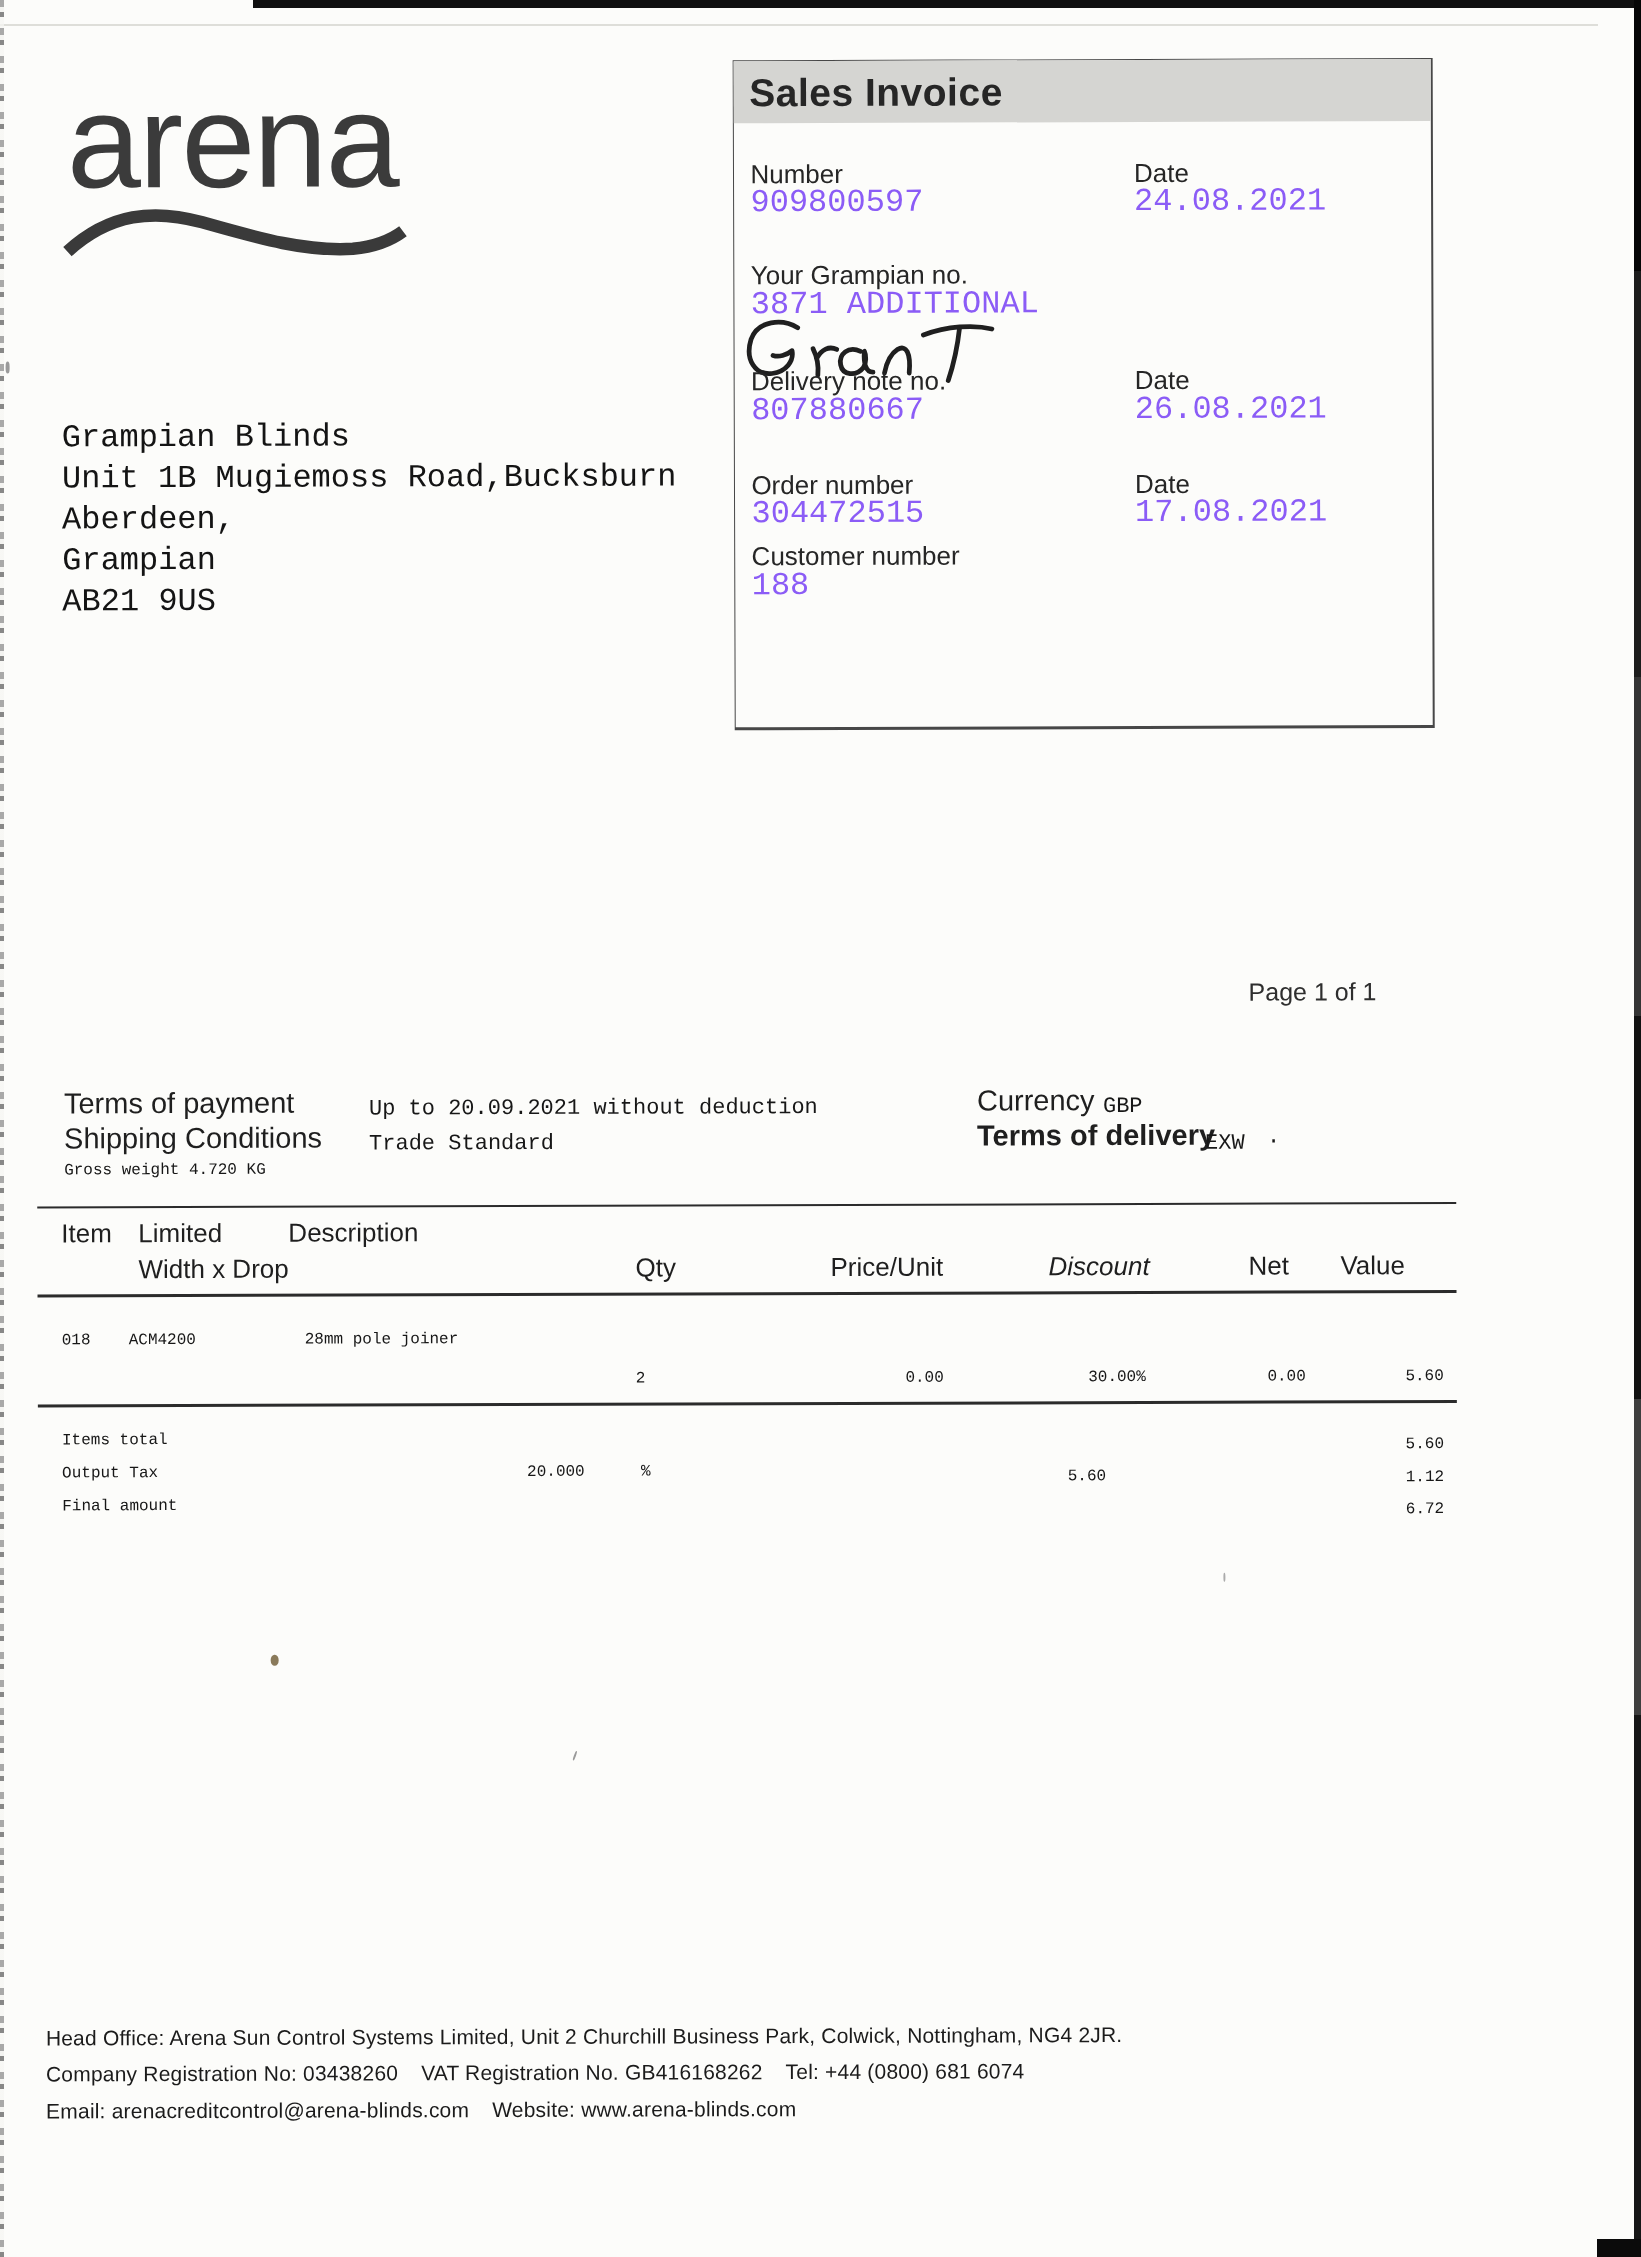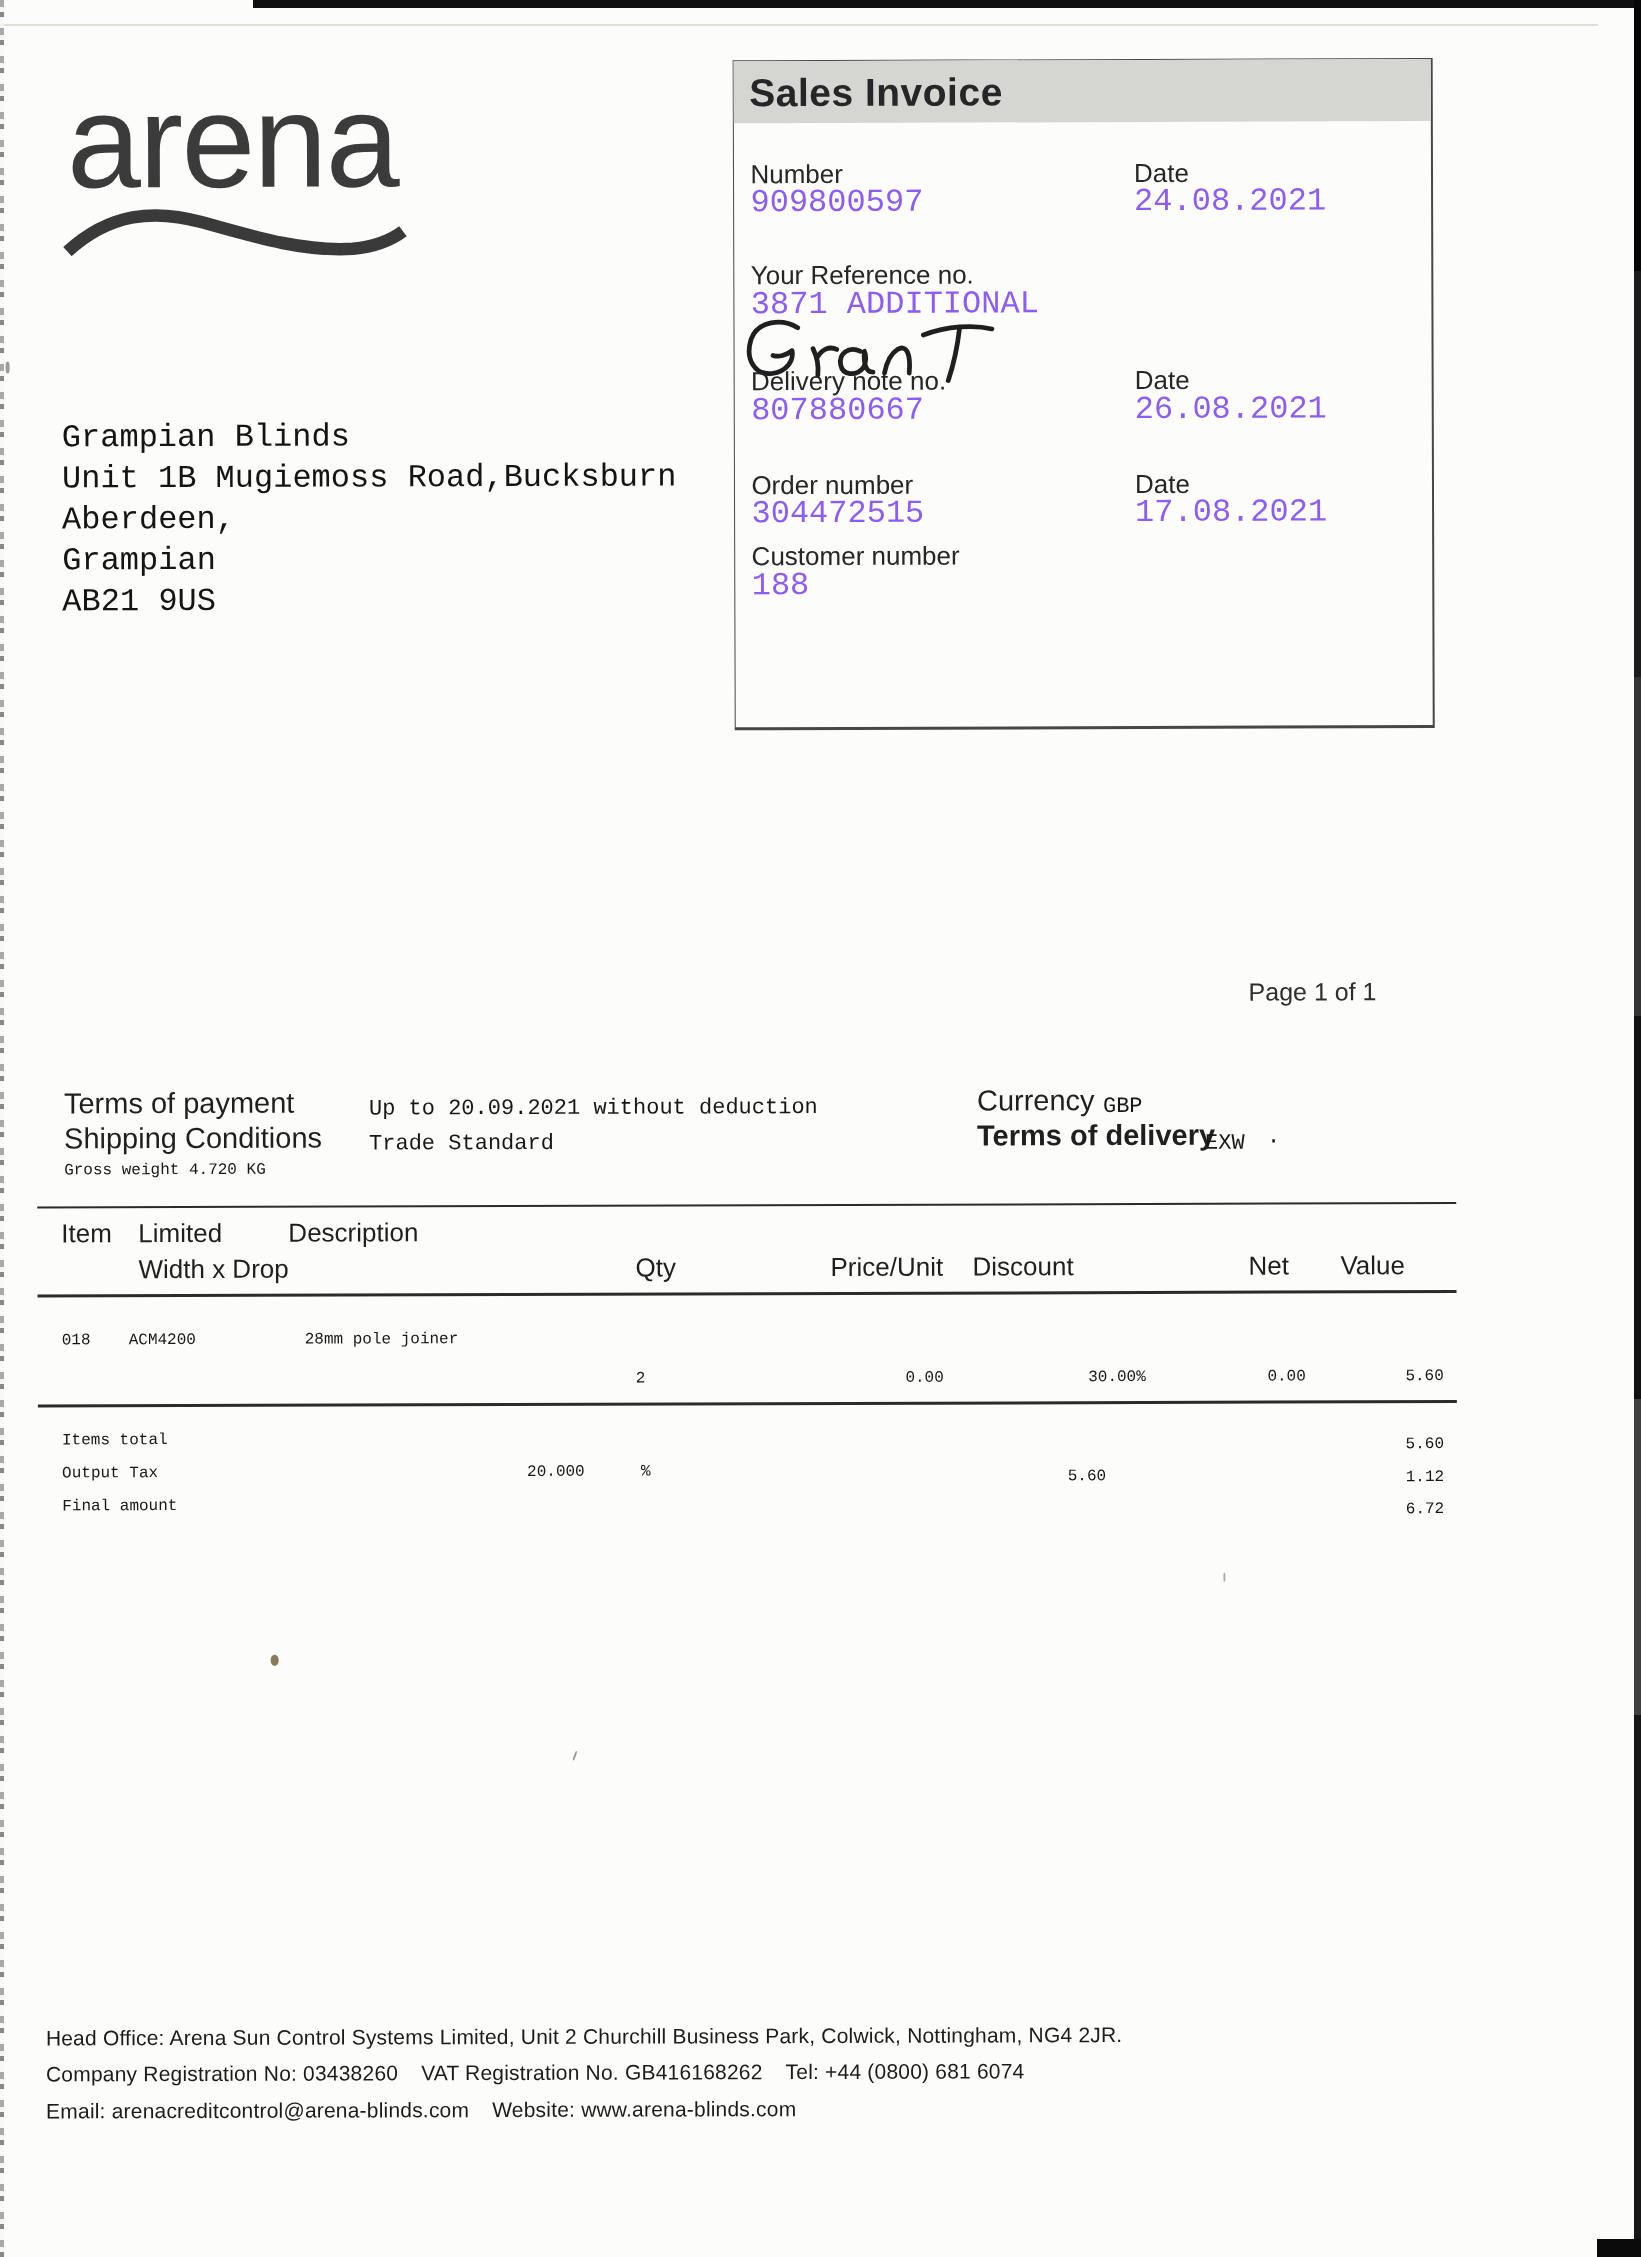--- a/index.html
+++ b/index.html
@@ -51,21 +51,21 @@
     <div class="panel">
       <div class="panel-bar">
         <div class="panel-title">Sales Invoice</div>
       </div>
 
       <div class="abs lbl" style="left:16.4px;top:98px;">Number</div>
       <div class="abs big-mono mono" style="left:16.4px;top:123px;">909800597</div>
       <div class="abs lbl" style="left:400px;top:98px;">Date</div>
       <div class="abs big-mono mono" style="left:400px;top:123px;">24.08.2021</div>
 
-      <div class="abs lbl" style="left:16.4px;top:199px;">Your Reference no.</div>
+      <div class="abs lbl" style="left:16.4px;top:199px;">Your Grampian no.</div>
       <div class="abs big-mono mono" style="left:16.4px;top:225px;">3871 ADDITIONAL</div>
 
       <svg class="abs" style="left:7.7px;top:253px;" width="257" height="73" viewBox="0 0 270 76">
         <g fill="none" stroke="#1f1f1f" stroke-width="5" stroke-linecap="round" stroke-linejoin="round">
           <path d="M 58 14 C 42 4, 16 6, 9 26 C 2 48, 14 64, 31 62 C 46 60, 54 49, 52 38 C 46 43, 38 45, 32 43"></path>
           <path d="M 74 36 C 79 46, 80 55, 79 64"></path>
           <path d="M 78 46 C 83 37, 91 33, 99 37"></path>
           <path d="M 124 39 C 111 33, 101 42, 103 53 C 105 64, 119 66, 127 56 C 130 51, 130 43, 128 39 C 127 51, 129 61, 137 61"></path>
           <path d="M 149 62 C 151 52, 155 42, 163 37 C 172 32, 177 41, 175 62"></path>
           <path d="M 190 22 C 215 13, 243 11, 262 16"></path>
@@ -112,21 +112,21 @@
 
     <div class="rule" style="left:37px;top:1204px;width:1419px;height:1.9px;"></div>
 
     <div class="abs hdr" style="left:61px;top:1216px;">Item</div>
     <div class="abs hdr" style="left:138px;top:1216px;">Limited</div>
     <div class="abs hdr" style="left:288px;top:1216px;">Description</div>
 
     <div class="abs hdr" style="left:138px;top:1252px;">Width x Drop</div>
     <div class="abs hdr" style="left:635px;top:1252px;">Qty</div>
     <div class="abs hdr" style="left:830px;top:1252px;">Price/Unit</div>
-    <div class="abs hdr" style="left:972px;top:1252px;">Discount</div>
+    <div class="abs hdr" style="left:1048px;top:1252px;font-style:italic;">Discount</div>
     <div class="abs hdr" style="left:1248px;top:1252px;">Net</div>
     <div class="abs hdr" style="left:1340px;top:1252px;">Value</div>
 
     <div class="rule" style="left:37px;top:1292px;width:1419px;height:2.9px;"></div>
 
     <div>
       <div class="abs mono t-mono" style="left:61px;top:1329px;">018</div>
       <div class="abs mono t-mono" style="left:128px;top:1329px;">ACM4200</div>
       <div class="abs mono t-mono" style="left:304px;top:1329px;">28mm pole joiner</div>
       <div class="abs mono t-mono" style="left:635px;top:1369px;">2</div>

